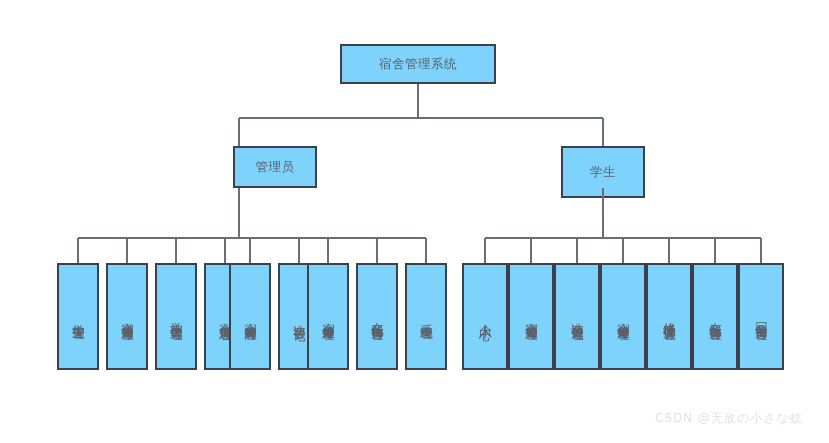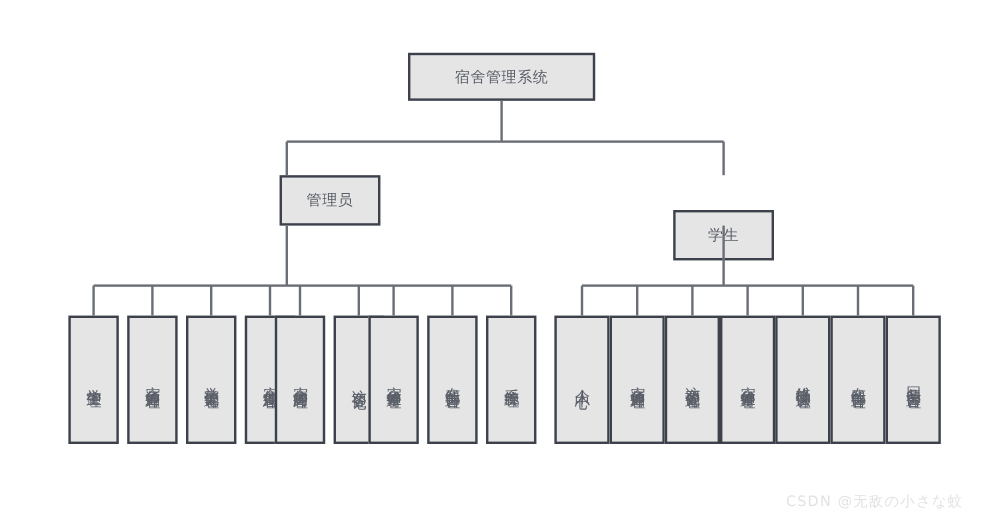--- a/index.html
+++ b/index.html
@@ -15,21 +15,21 @@
     width: 829px;
     height: 443px;
     background: #ffffff;
     overflow: hidden;
   }
 
   
   .node {
     position: absolute;
     box-sizing: border-box;
-    background: #e5e5e5;
+    background: #7dd3fc;
     border: 2px solid #3c414c;
     display: flex;
     align-items: center;
     justify-content: center;
   }
   .node-label {
     color: #5a5f68;
     font-size: 12.5px;
     line-height: 1.12;
     letter-spacing: 0.5px;
@@ -98,21 +98,21 @@
       </div>
       <div class="node vertical" style="left: 307px; top: 263px; width: 42px; height: 107px; border-color: rgb(60, 65, 76);">
         <span class="node-label" style="color: rgb(90, 95, 104);">宿舍维修管理</span>
       </div>
       <div class="node vertical" style="left: 356px; top: 263px; width: 42px; height: 107px; border-color: rgb(60, 65, 76);">
         <span class="node-label" style="color: rgb(90, 95, 104);">在线留言管理</span>
       </div>
       <div class="node vertical" style="left: 405px; top: 263px; width: 42px; height: 107px; border-color: rgb(60, 65, 76);">
         <span class="node-label" style="color: rgb(90, 95, 104);">系统管理</span>
       </div>
-      <div class="node horizontal" style="left: 561px; top: 146px; width: 84px; height: 42px; border-color: rgb(60, 65, 76); margin-top: 29px;">
+      <div class="node horizontal" style="left: 561px; top: 146px; width: 84px; height: 52px; border-color: rgb(60, 65, 76);">
         <span class="node-label" style="color: rgb(90, 95, 104);">学生</span>
       </div>
       <div class="node vertical" style="left: 462px; top: 263px; width: 46px; height: 107px; border-color: rgb(60, 65, 76);">
         <span class="node-label" style="color: rgb(90, 95, 104);">个人中心</span>
       </div>
       <div class="node vertical" style="left: 508px; top: 263px; width: 46px; height: 107px; border-color: rgb(60, 65, 76);">
         <span class="node-label" style="color: rgb(90, 95, 104);">宿舍通知管理</span>
       </div>
       <div class="node vertical" style="left: 554px; top: 263px; width: 46px; height: 107px; border-color: rgb(60, 65, 76);">
         <span class="node-label" style="color: rgb(90, 95, 104);">访客登记管理</span>

